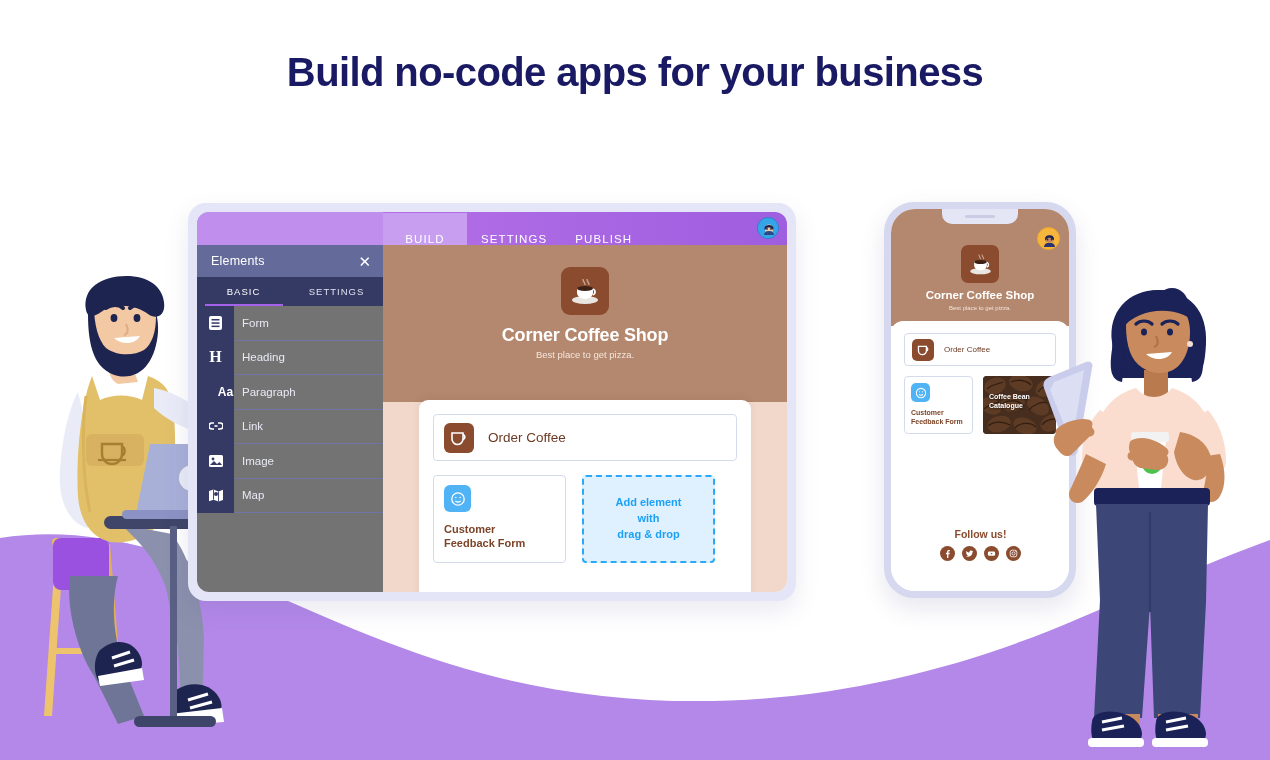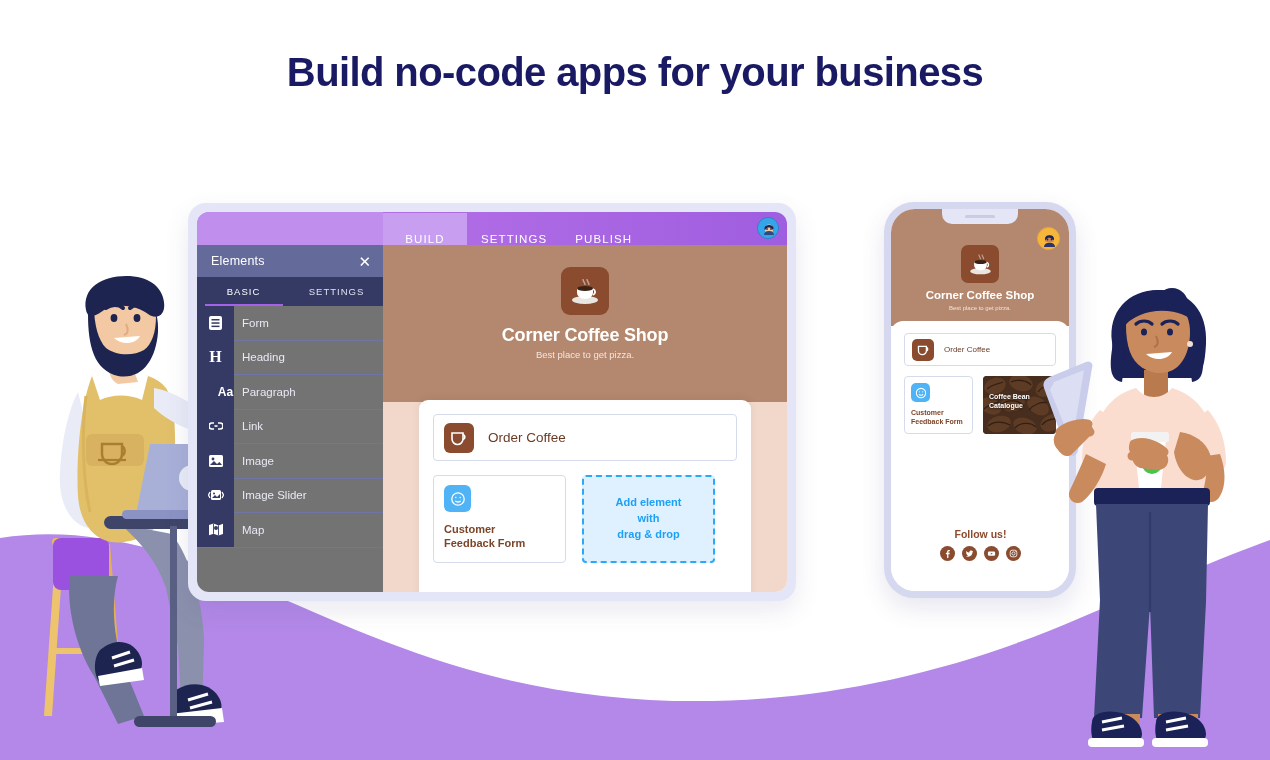--- a/index.html
+++ b/index.html
@@ -389,32 +389,20 @@
             <span class="sb-ico">
               <svg width="14" height="12" viewBox="0 0 14 12">
                   <rect x="0" y="0" width="14" height="12" rx="1.5" fill="#fff"></rect>
                   <circle cx="4" cy="4" r="1.4" fill="#343a63"></circle>
                   <path d="M1,10 L5,6 L8,9 L10.5,7 L13,10 z" fill="#343a63"></path>
                 </svg>
             </span>
             <span class="sb-label">Image</span>
           </div>
 
-          <div class="sb-item">
-            <span class="sb-ico">
-              <svg width="16" height="12" viewBox="0 0 16 12">
-                  <rect x="3" y="1" width="10" height="10" rx="1.5" fill="#fff"></rect>
-                  <path d="M2,3 L0.5,6 L2,9" stroke="#fff" stroke-width="1.3" fill="none"></path>
-                  <path d="M14,3 L15.5,6 L14,9" stroke="#fff" stroke-width="1.3" fill="none"></path>
-                  <circle cx="6" cy="4.5" r="1" fill="#343a63"></circle>
-                  <path d="M4,9 L7,6 L9,8 L12,5 L12,9 z" fill="#343a63"></path>
-                </svg>
-            </span>
-            <span class="sb-label">Image Slider</span>
-          </div>
 
           <div class="sb-item">
             <span class="sb-ico">
               <svg width="14" height="13" viewBox="0 0 14 13">
                   <path d="M0,2 L4.5,0.5 L9.5,2.4 L14,0.8 L14,11 L9.5,12.6 L4.5,10.7 L0,12.3 z" fill="#fff"></path>
                   <path d="M4.5,0.5 L4.5,10.7 M9.5,2.4 L9.5,12.6" stroke="#343a63" stroke-width="0.9"></path>
                   <circle cx="7" cy="5" r="2" fill="#343a63"></circle>
                 </svg>
             </span>
             <span class="sb-label">Map</span>

